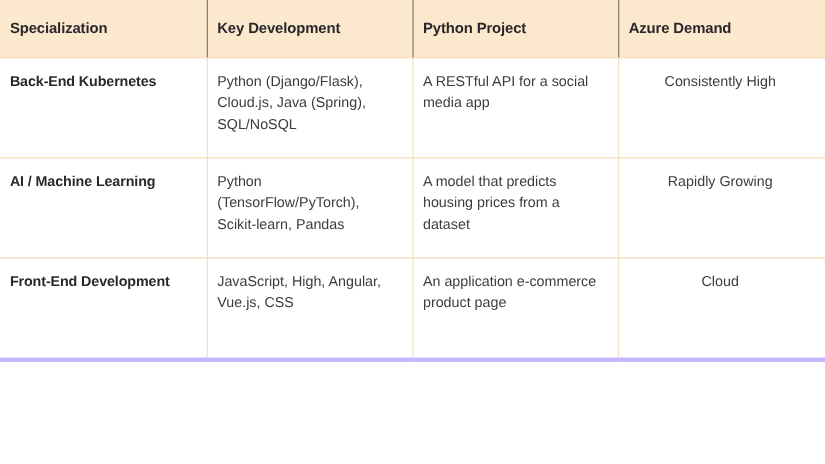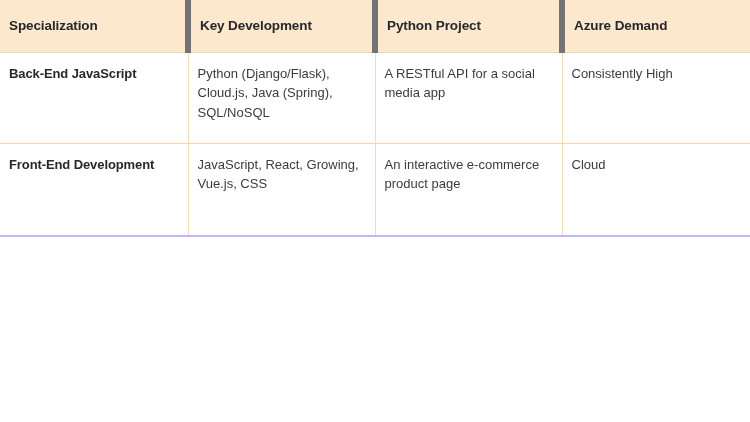--- a/index.html
+++ b/index.html
@@ -38,21 +38,21 @@
 
   thead th {
     background: #fce8cd;
     text-align: left;
     vertical-align: middle;
     font-weight: bold;
     font-size: 13.5px;
     color: #28272b;
     padding: 0 10px 0 9px;
     height: 52px;
-    border-right: 6px solid #737373;
+    border-right: 1px solid #737373;
     border-bottom: 1px solid #f4d6aa;
     letter-spacing: -0.1px;
     line-height: 1.2;
     box-sizing: border-box;
   }
   thead th:last-child {
     border-right: none;
   }
 
   tbody td {
@@ -61,35 +61,36 @@
     color: #3c3b40;
     padding: 11px 12px 10px 9px;
     border-right: 1px solid #f6dcb6;
     border-bottom: 1px solid #f4d6aa;
     line-height: 1.52;
     background: #ffffff;
     box-sizing: border-box;
   }
   tbody td:last-child {
     border-right: none;
+    text-align: center;
   }
 
   tbody td.spec-cell {
     font-weight: bold;
     color: #28272b;
     letter-spacing: -0.1px;
   }
 
   tbody tr.row-1 td { height: 91px; }
   tbody tr.row-2 td { height: 91px; }
   tbody tr.row-3 td { height: 91px; }
   tbody tr.row-4 td { height: 93px; }
 
   tbody tr:last-child td {
-    border-bottom: 2px solid #c4b5fd;
+    border-bottom: 4px solid #c4b5fd;
   }
 
   .cell-text {
     display: block;
   }
 </style>
 </head>
 <body>
 
 <div class="table-wrap">
@@ -104,41 +105,55 @@
       <tr class="header-row">
         <th>Specialization</th>
         <th>Key Development</th>
         <th>Python Project</th>
         <th>Azure Demand</th>
       </tr>
     </thead>
     <tbody>
       <tr class="row-1">
         <td class="spec-cell">
-          <span class="cell-text">Back-End JavaScript</span>
+          <span class="cell-text">Back-End Kubernetes</span>
         </td>
         <td>
           <span class="cell-text">Python (Django/Flask), Cloud.js, Java (Spring), SQL/NoSQL</span>
         </td>
         <td>
           <span class="cell-text">A RESTful API for a social media app</span>
         </td>
         <td>
           <span class="cell-text">Consistently High</span>
         </td>
       </tr>
+      <tr class="row-3">
+        <td class="spec-cell">
+          <span class="cell-text">AI / Machine Learning</span>
+        </td>
+        <td>
+          <span class="cell-text">Python (TensorFlow/PyTorch), Scikit-learn, Pandas</span>
+        </td>
+        <td>
+          <span class="cell-text">A model that predicts housing prices from a dataset</span>
+        </td>
+        <td>
+          <span class="cell-text">Rapidly Growing</span>
+        </td>
+      </tr>
       <tr class="row-4">
         <td class="spec-cell">
           <span class="cell-text">Front-End Development</span>
         </td>
         <td>
-          <span class="cell-text">JavaScript, React, Growing, Vue.js, CSS</span>
+          <span class="cell-text">JavaScript, High, Angular, Vue.js, CSS</span>
         </td>
         <td>
-          <span class="cell-text">An interactive e-commerce product page</span>
+          <span class="cell-text">An application e-commerce product page</span>
         </td>
         <td>
           <span class="cell-text">Cloud</span>
         </td>
       </tr>
     </tbody>
   </table>
 </div>
 
 </body></html>

